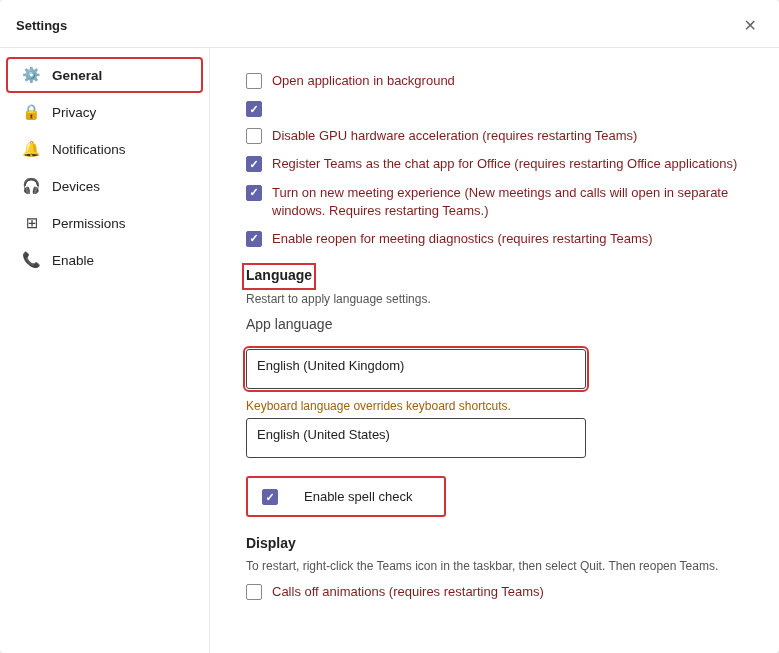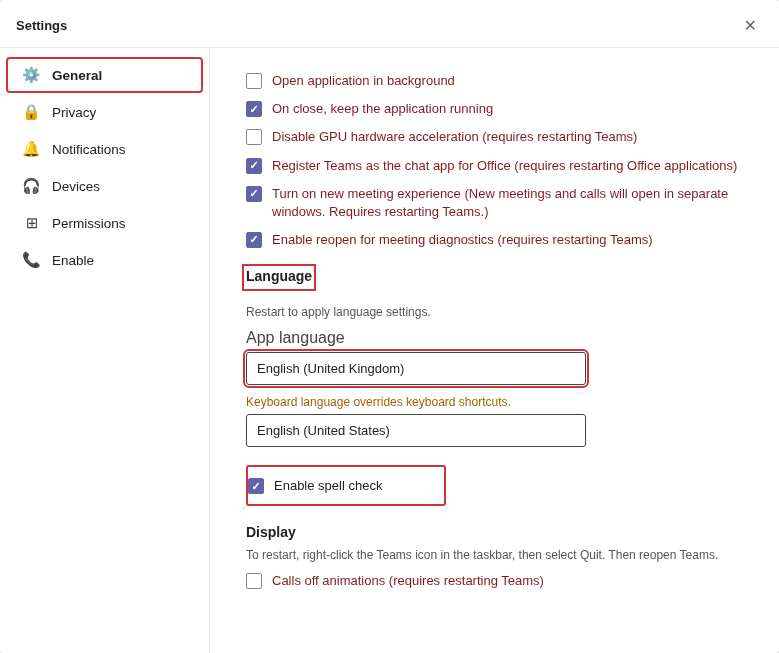--- a/index.html
+++ b/index.html
@@ -122,31 +122,31 @@
       font-weight: 700;
       color: #222;
       margin-bottom: 3px;
     }
     .section-subtext {
       font-size: 12px;
       color: #555;
       margin-bottom: 10px;
     }
     .field-label {
-      font-size: 16px;
+      font-size: 14px;
       color: #444;
-      margin-bottom: 5px;
+      margin-bottom: 17px;
     }
     .dropdown-wrap {
       position: relative;
       margin-bottom: 10px;
     }
     .dropdown {
       width: 340px;
-      padding: 8px 36px 8px 10px;
+      padding: 8px 36px 15px 10px;
       border: 1.5px solid #444;
       border-radius: 3px;
       font-size: 13px;
       background: #fff;
       appearance: none;
       -webkit-appearance: none;
       cursor: pointer;
       color: #222;
     }
     .dropdown.highlighted {
@@ -154,22 +154,22 @@
       outline-offset: 1px;
     }
     .keyboard-subtext {
       font-size: 12px;
       color: #a16207;
       margin-bottom: 5px;
     }
     .spell-check-row {
       display: flex;
       align-items: center;
-      gap: 10px;
-      padding: 10px 0;
+      gap: 26px;
+      padding: 10px 14px;
       border: 2px solid #d13438;
       border-radius: 3px;
       width: 200px;
       margin-bottom: 18px;
       font-size: 13px;
       color: #222;
     }
     .display-section { }
     .display-heading {
       font-size: 14px;
@@ -179,21 +179,21 @@
     }
     .display-subtext {
       font-size: 12px;
       color: #555;
       margin-bottom: 10px;
     }
     .lang-heading-box {
       display: inline-block;
       outline: 2px solid #d13438;
       outline-offset: 2px;
-      margin-bottom: 18px;
+      margin-bottom: 6px;
     }
   </style>
 </head>
 <body>
 
 <div class="window">
   <div class="title-bar">
     <span class="title-bar-title">Settings</span>
     <button class="close-btn">✕</button>
   </div>
@@ -228,21 +228,20 @@
     <div class="main">
 
       <div class="section">
 
       <div class="checkbox-row">
             <div class="cb"></div>
             <label>Open application in background</label>
           </div>
           <div class="checkbox-row">
             <div class="cb checked"></div>
-            <label>On close, keep the application running</label>
           </div>
           <div class="checkbox-row">
             <div class="cb"></div>
             <label>Disable GPU hardware acceleration (requires restarting Teams)</label>
           </div>
           <div class="checkbox-row">
             <div class="cb checked"></div>
             <label>Register Teams as the chat app for Office (requires restarting Office applications)</label>
           </div>
           <div class="checkbox-row">

